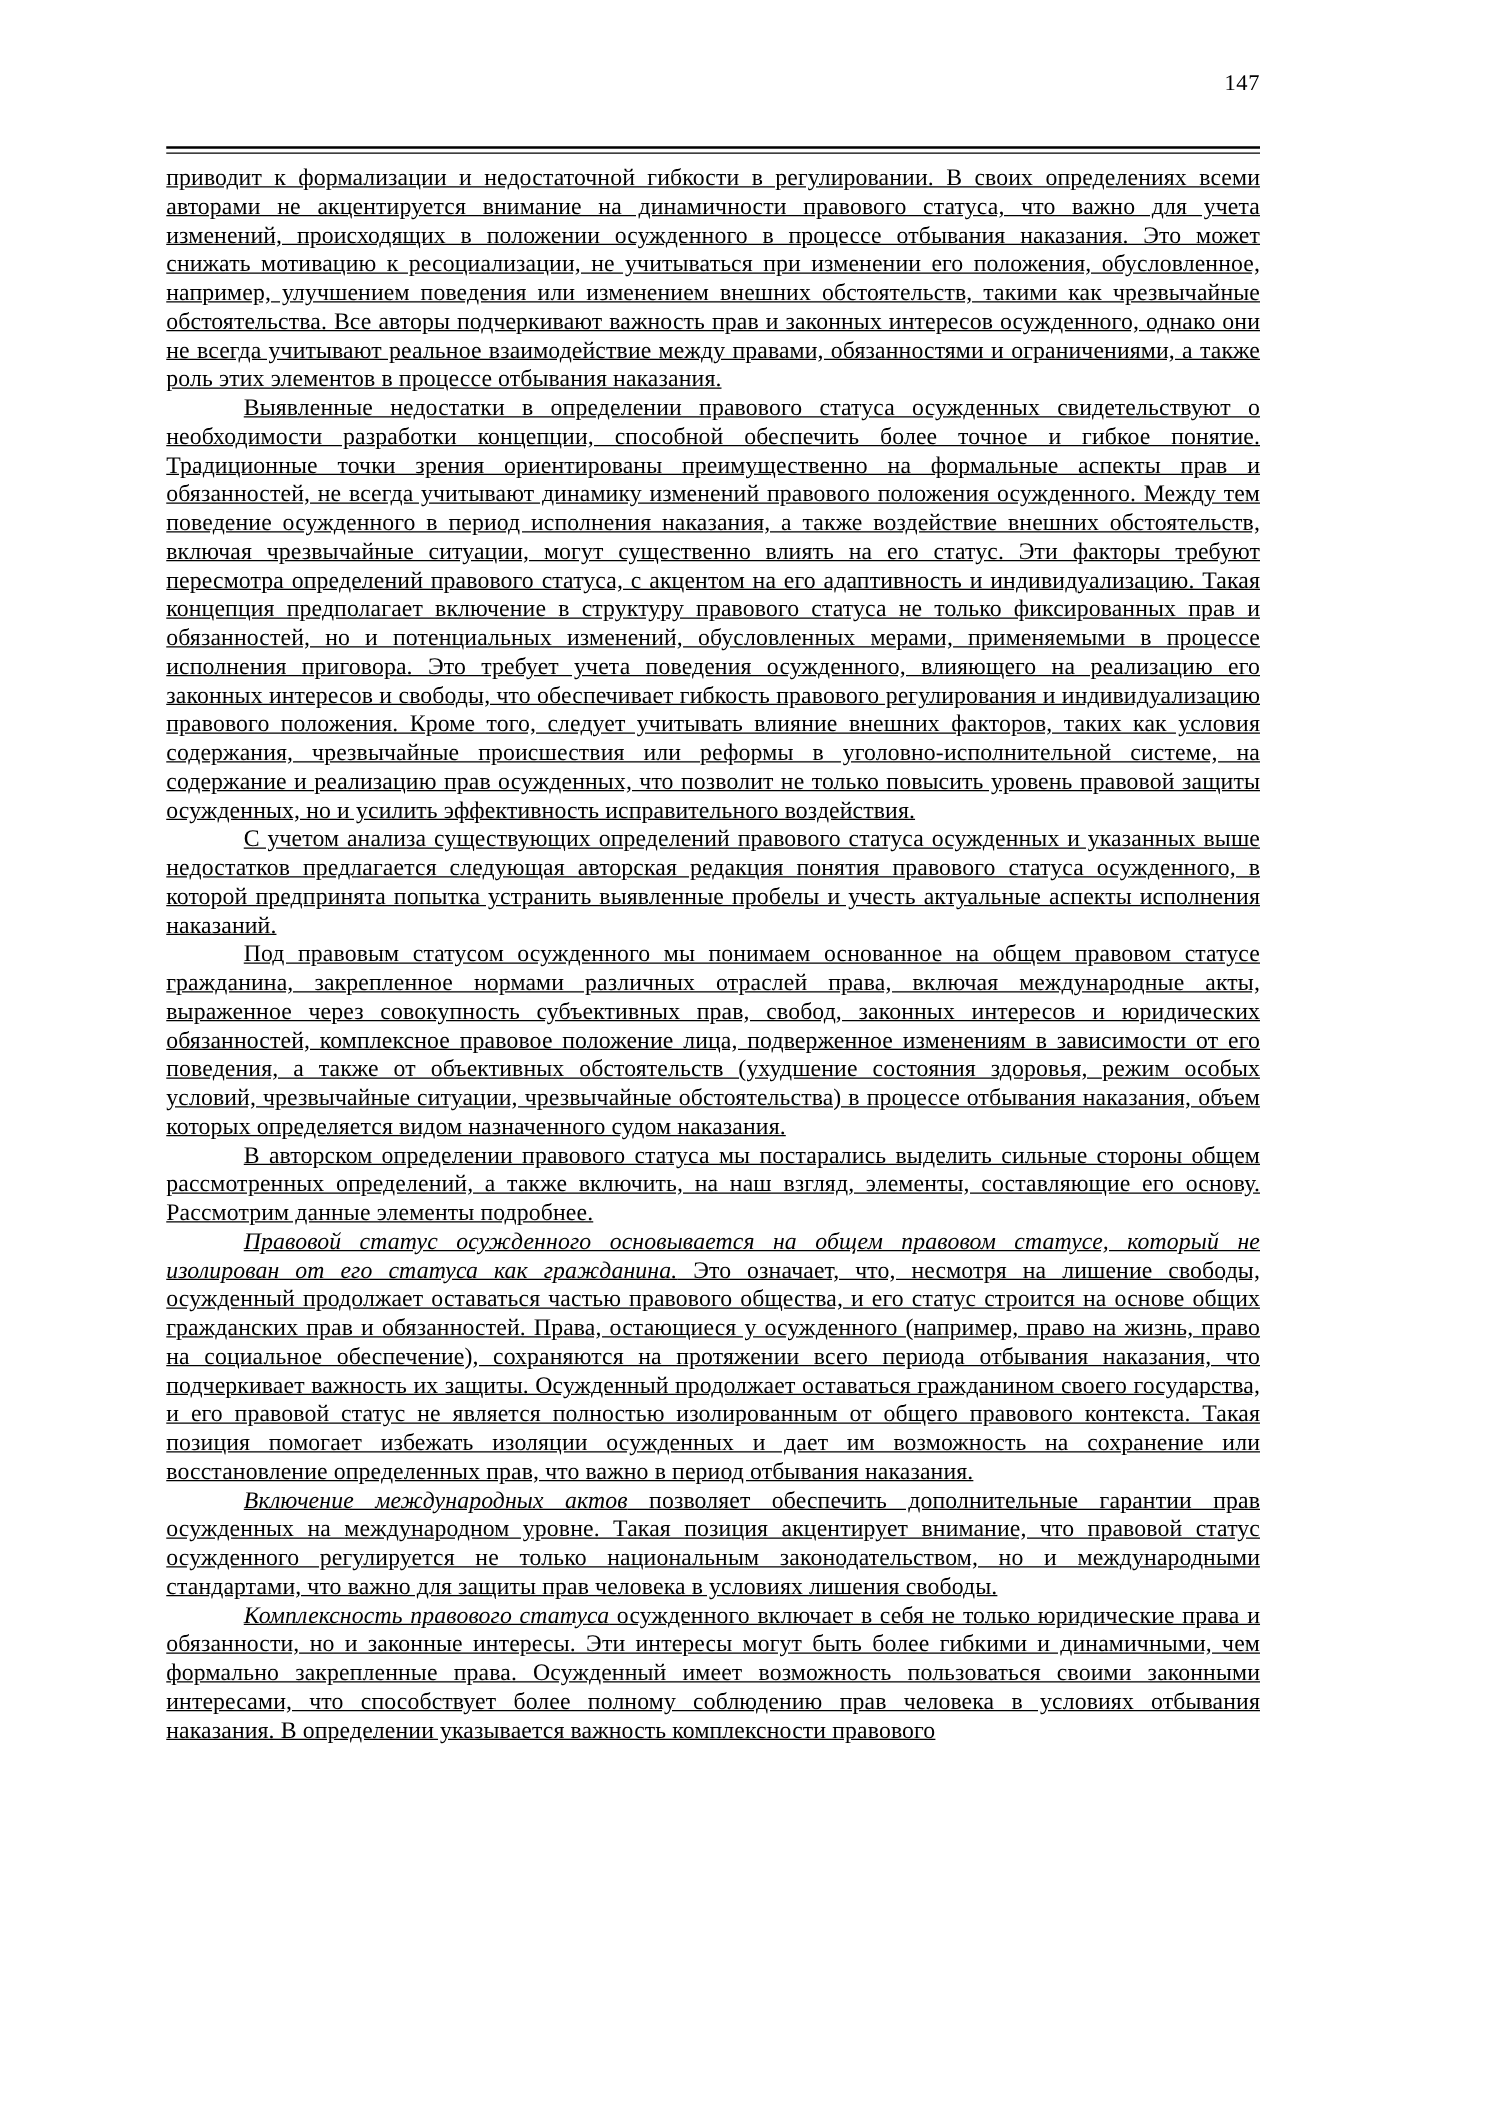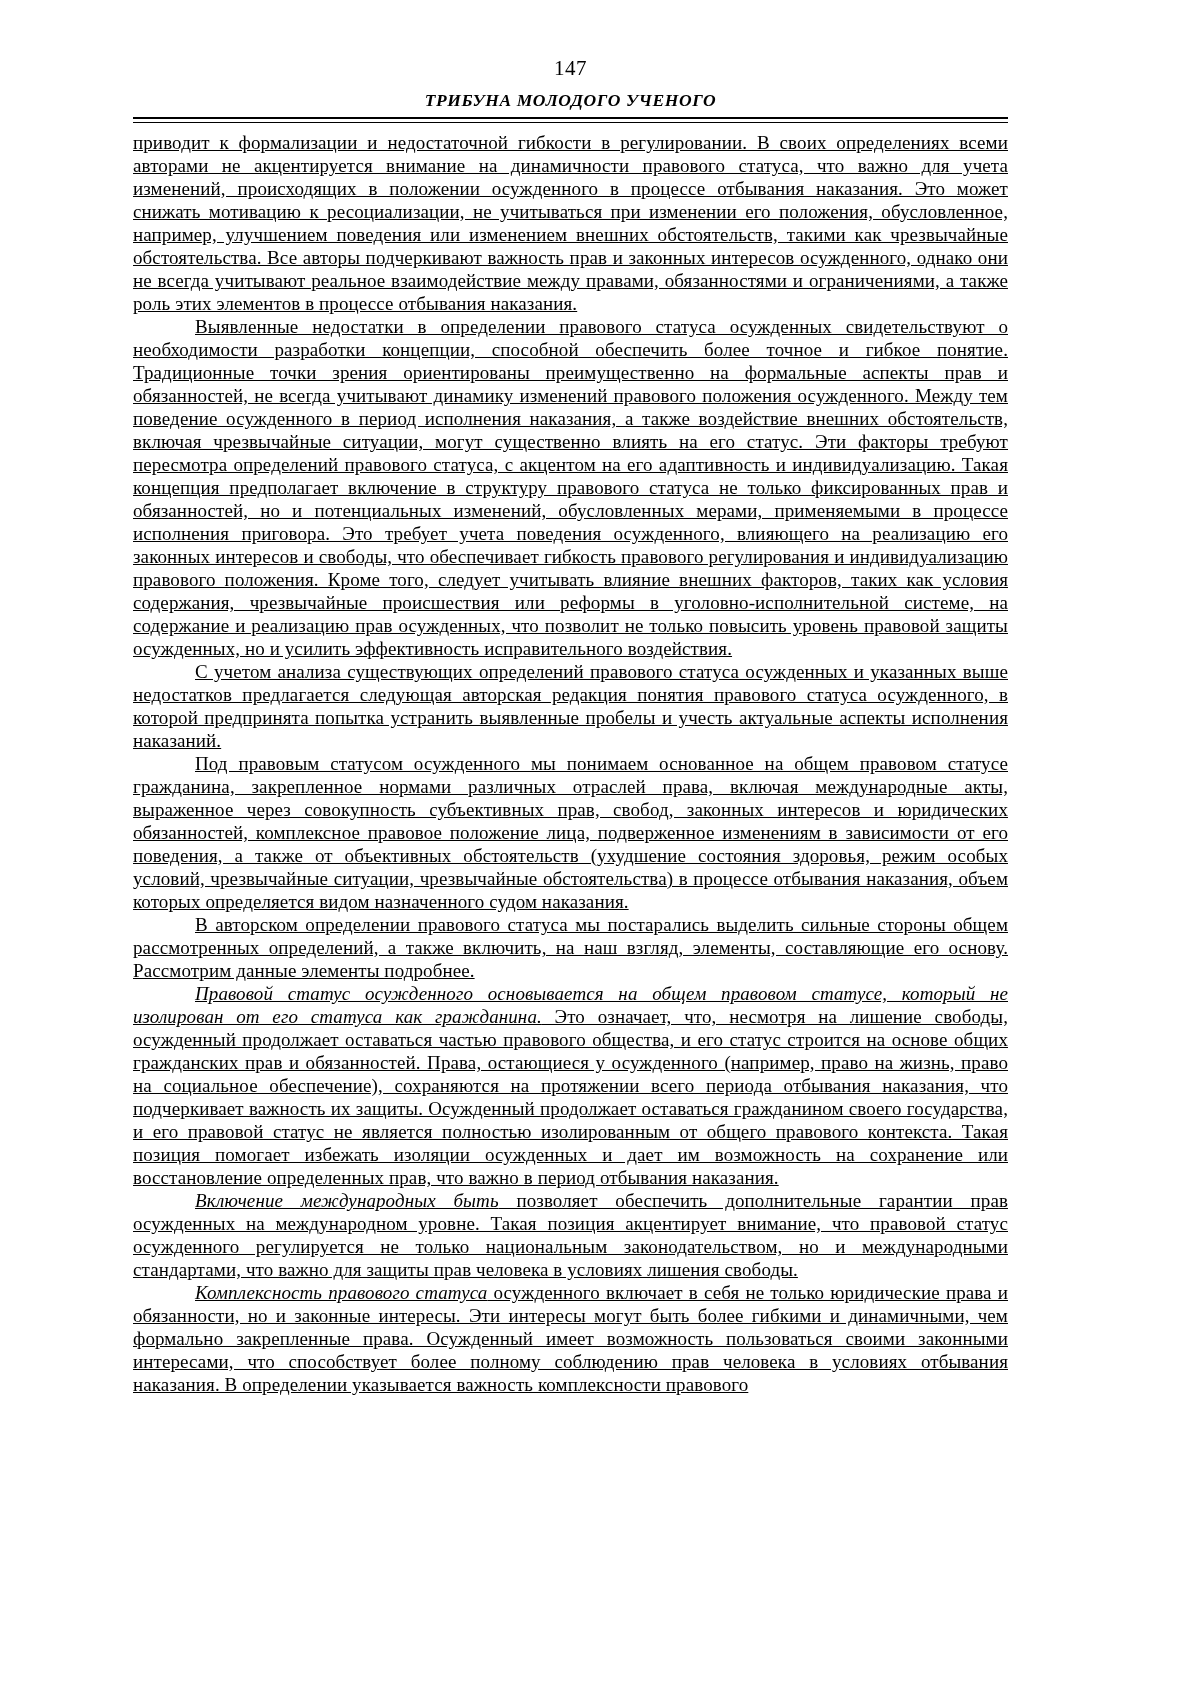--- a/index.html
+++ b/index.html
@@ -14,22 +14,22 @@
     background: #ffffff;
     color: #000000;
     font-family: "Liberation Serif", "DejaVu Serif", serif;
     overflow: hidden;
   }
   .page-number {
     position: absolute;
     top: 56px;
     left: 133px;
     width: 875px;
-    text-align: center;
-    font-size: 21px;
+    text-align: right;
+    font-size: 18px;
     letter-spacing: 0.5px;
   }
   .running-head {
     position: absolute;
     top: 90px;
     left: 133px;
     width: 875px;
     text-align: center;
     font-size: 17.5px;
     font-weight: bold;
@@ -66,25 +66,24 @@
   }
   .article-body span.italic {
     font-style: italic;
   }
 </style>
 </head>
 <body>
 
 <div class="page">
   <div class="page-number">147</div>
-  <div class="running-head">ТРИБУНА МОЛОДОГО УЧЕНОГО</div>
   <div class="head-rule"></div>
   <div class="article-body">
       <p class="no-indent"><span>приводит к формализации и недостаточной гибкости в регулировании. В своих определениях всеми авторами не акцентируется внимание на динамичности правового статуса, что важно для учета изменений, происходящих в положении осужденного в процессе отбывания наказания. Это может снижать мотивацию к ресоциализации, не учитываться при изменении его положения, обусловленное, например, улучшением поведения или изменением внешних обстоятельств, такими как чрезвычайные обстоятельства. Все авторы подчеркивают важность прав и законных интересов осужденного, однако они не всегда учитывают реальное взаимодействие между правами, обязанностями и ограничениями, а также роль этих элементов в процессе отбывания наказания.</span></p>
       <p><span>Выявленные недостатки в определении правового статуса осужденных свидетельствуют о необходимости разработки концепции, способной обеспечить более точное и гибкое понятие. Традиционные точки зрения ориентированы преимущественно на формальные аспекты прав и обязанностей, не всегда учитывают динамику изменений правового положения осужденного. Между тем поведение осужденного в период исполнения наказания, а также воздействие внешних обстоятельств, включая чрезвычайные ситуации, могут существенно влиять на его статус. Эти факторы требуют пересмотра определений правового статуса, с акцентом на его адаптивность и индивидуализацию. Такая концепция предполагает включение в структуру правового статуса не только фиксированных прав и обязанностей, но и потенциальных изменений, обусловленных мерами, применяемыми в процессе исполнения приговора. Это требует учета поведения осужденного, влияющего на реализацию его законных интересов и свободы, что обеспечивает гибкость правового регулирования и индивидуализацию правового положения. Кроме того, следует учитывать влияние внешних факторов, таких как условия содержания, чрезвычайные происшествия или реформы в уголовно-исполнительной системе, на содержание и реализацию прав осужденных, что позволит не только повысить уровень правовой защиты осужденных, но и усилить эффективность исправительного воздействия.</span></p>
       <p><span>С учетом анализа существующих определений правового статуса осужденных и указанных выше недостатков предлагается следующая авторская редакция понятия правового статуса осужденного, в которой предпринята попытка устранить выявленные пробелы и учесть актуальные аспекты исполнения наказаний.</span></p>
       <p><span>Под правовым статусом осужденного мы понимаем основанное на общем правовом статусе гражданина, закрепленное нормами различных отраслей права, включая международные акты, выраженное через совокупность субъективных прав, свобод, законных интересов и юридических обязанностей, комплексное правовое положение лица, подверженное изменениям в зависимости от его поведения, а также от объективных обстоятельств (ухудшение состояния здоровья, режим особых условий, чрезвычайные ситуации, чрезвычайные обстоятельства) в процессе отбывания наказания, объем которых определяется видом назначенного судом наказания.</span></p>
       <p><span>В авторском определении правового статуса мы постарались выделить сильные стороны общем рассмотренных определений, а также включить, на наш взгляд, элементы, составляющие его основу. Рассмотрим данные элементы подробнее.</span></p>
       <p><span class="italic">Правовой статус осужденного основывается на общем правовом статусе, который не изолирован от его статуса как гражданина.</span><span> Это означает, что, несмотря на лишение свободы, осужденный продолжает оставаться частью правового общества, и его статус строится на основе общих гражданских прав и обязанностей. Права, остающиеся у осужденного (например, право на жизнь, право на социальное обеспечение), сохраняются на протяжении всего периода отбывания наказания, что подчеркивает важность их защиты. Осужденный продолжает оставаться гражданином своего государства, и его правовой статус не является полностью изолированным от общего правового контекста. Такая позиция помогает избежать изоляции осужденных и дает им возможность на сохранение или восстановление определенных прав, что важно в период отбывания наказания.</span></p>
-      <p><span class="italic">Включение международных быть</span><span> позволяет обеспечить дополнительные гарантии прав осужденных на международном уровне. Такая позиция акцентирует внимание, что правовой статус осужденного регулируется не только национальным законодательством, но и международными стандартами, что важно для защиты прав человека в условиях лишения свободы.</span></p>
+      <p><span class="italic">Включение международных актов</span><span> позволяет обеспечить дополнительные гарантии прав осужденных на международном уровне. Такая позиция акцентирует внимание, что правовой статус осужденного регулируется не только национальным законодательством, но и международными стандартами, что важно для защиты прав человека в условиях лишения свободы.</span></p>
       <p><span class="italic">Комплексность правового статуса</span><span> осужденного включает в себя не только юридические права и обязанности, но и законные интересы. Эти интересы могут быть более гибкими и динамичными, чем формально закрепленные права. Осужденный имеет возможность пользоваться своими законными интересами, что способствует более полному соблюдению прав человека в условиях отбывания наказания. В определении указывается важность комплексности правового</span></p>
     </div>
 </div>
 
 </body></html>

